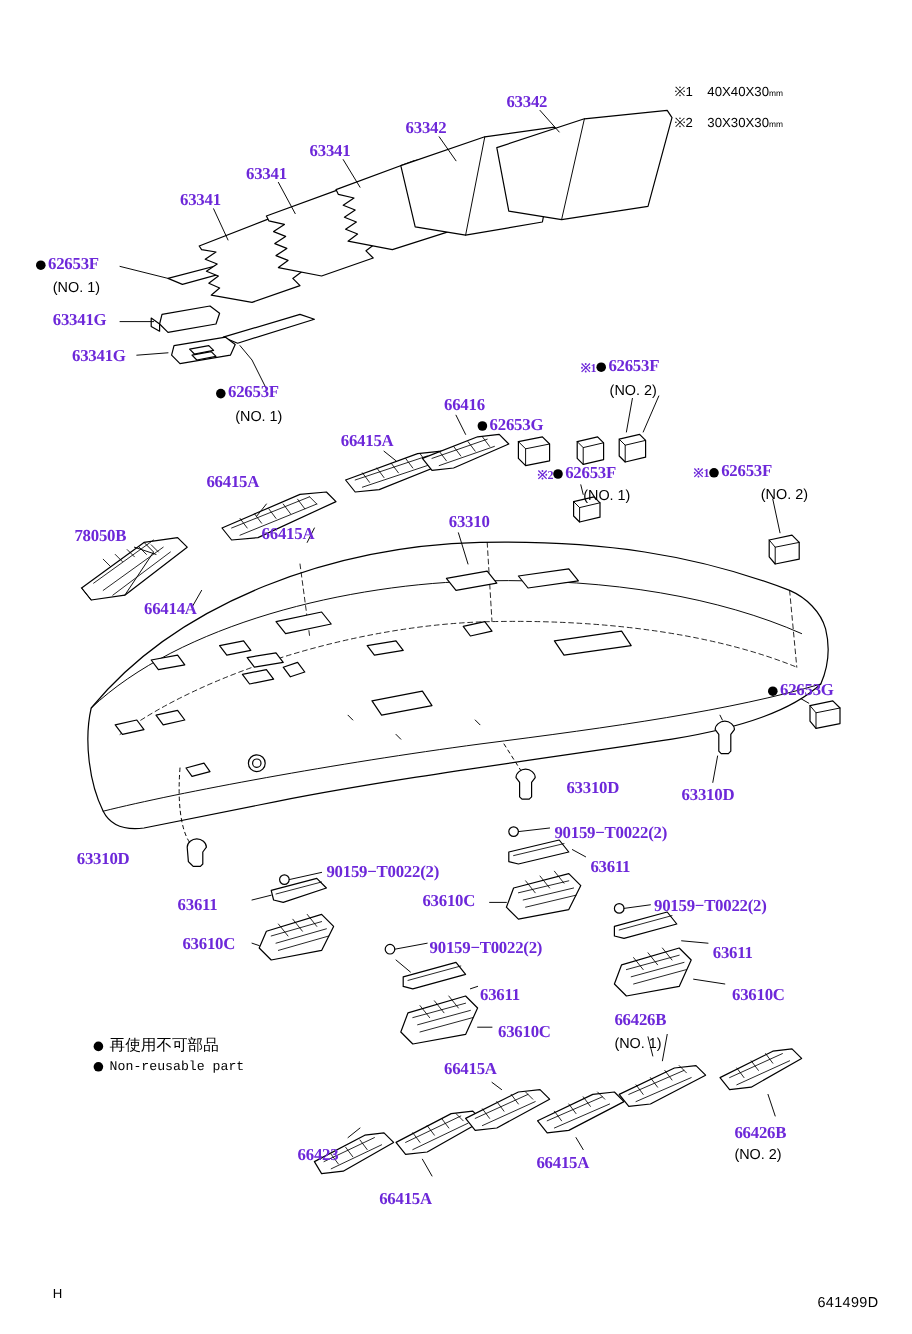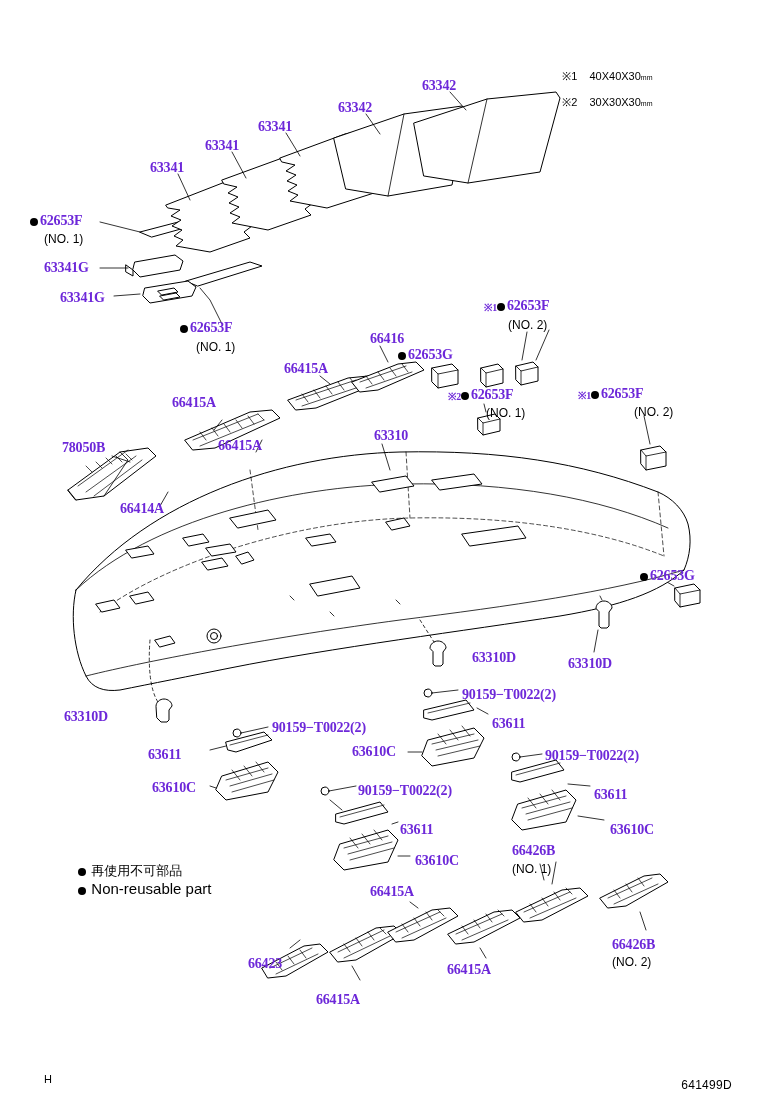--- a/index.html
+++ b/index.html
@@ -59,21 +59,21 @@
     position: absolute;
     left: 78px;
     top: 862px;
     font-size: 12px;
     line-height: 17px;
   }
   .legend .row {
     white-space: nowrap;
   }
   .legend .jp { font-size: 13px; }
-  .legend .en { font-size: 15px; }
+  .legend .en { font-size: 11px; font-family: Liberation Mono, monospace; }
   .corner-left {
     position: absolute;
     left: 44px;
     top: 1073px;
     font-size: 11px;
   }
   .corner-right {
     position: absolute;
     right: 28px;
     top: 1078px;

